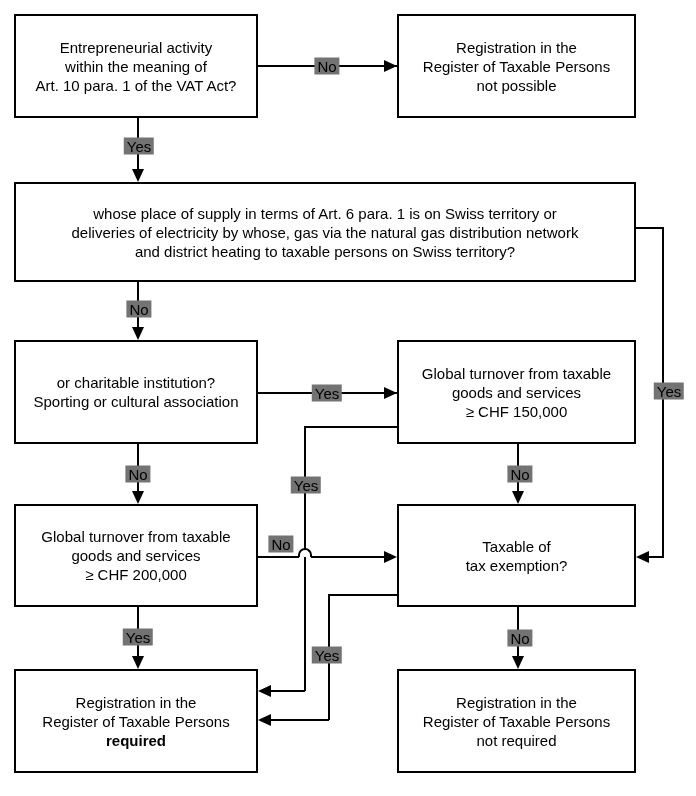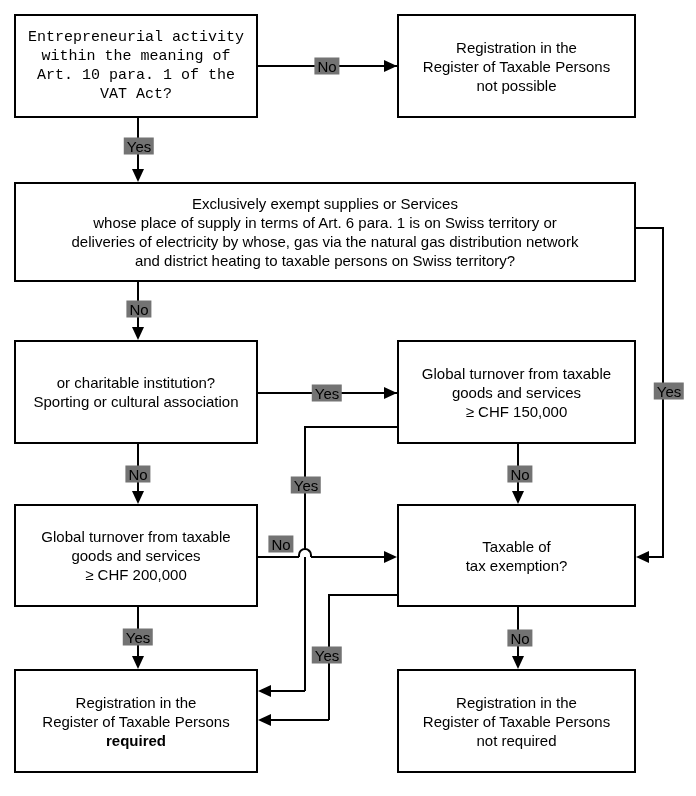--- a/index.html
+++ b/index.html
@@ -68,34 +68,33 @@
     background: #ffffff;
     box-sizing: border-box;
     z-index: 2;
   }
 </style>
 </head>
 <body>
 
 <div id="canvas">
 
-  <div class="box" style="left:14px; top:14px; width:244px; height:104px;font-family:Liberation Mono, monospace;">
+  <div class="box" style="left:14px; top:14px; width:244px; height:104px;">
     <div>Entrepreneurial activity</div>
     <div>within the meaning of</div>
     <div>Art. 10 para. 1 of the VAT Act?</div>
   </div>
 
   <div class="box" style="left:397px; top:14px; width:239px; height:104px;">
     <div>Registration in the</div>
     <div>Register of Taxable Persons</div>
     <div>not possible</div>
   </div>
 
   <div class="box" style="left:14px; top:182px; width:622px; height:100px;">
-    <div>Exclusively exempt supplies or Services</div>
     <div>whose place of supply in terms of Art. 6 para. 1 is on Swiss territory or</div>
     <div>deliveries of electricity by whose, gas via the natural gas distribution network</div>
     <div>and district heating to taxable persons on Swiss territory?</div>
   </div>
 
   <div class="box" style="left:14px; top:340px; width:244px; height:104px;">
     <div>or charitable institution?</div>
     <div>Sporting or cultural association</div>
   </div>
 

